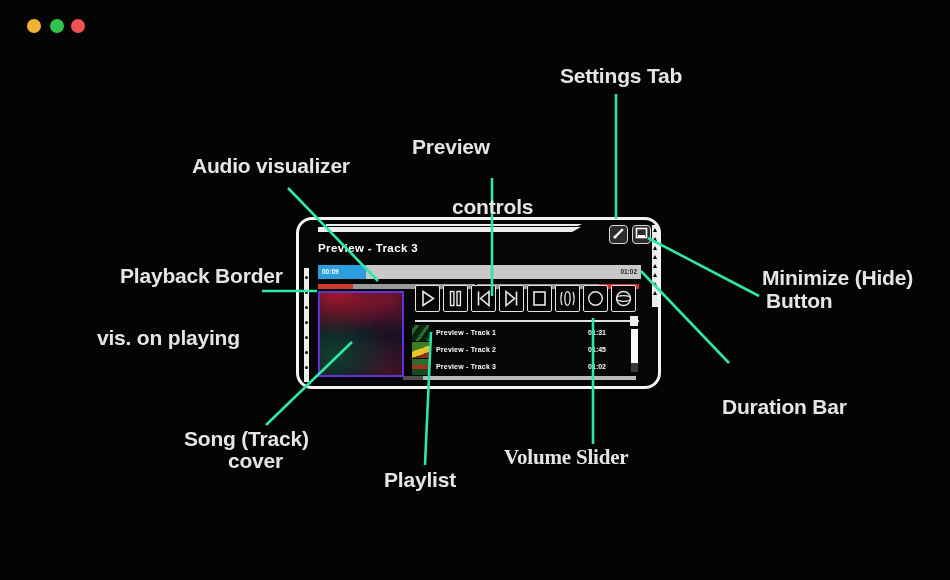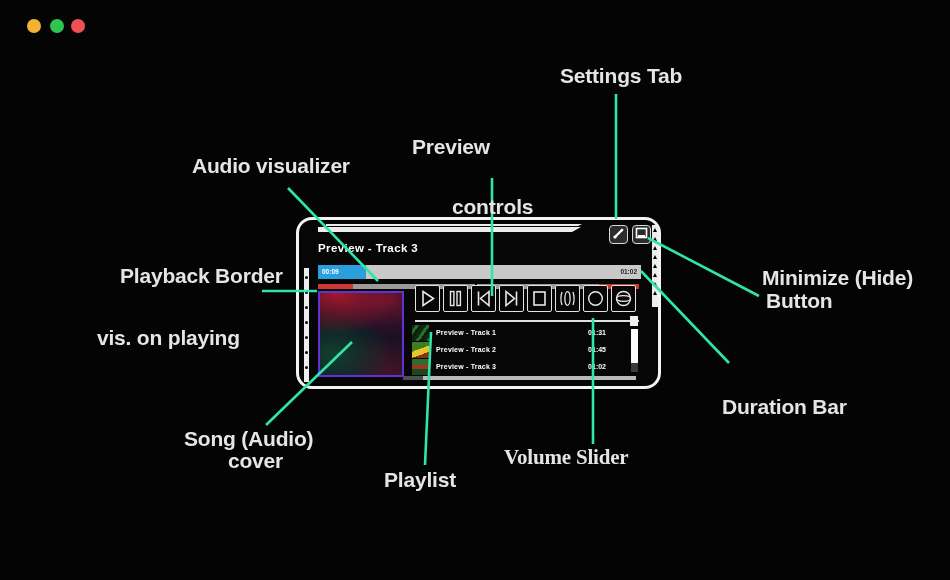--- a/index.html
+++ b/index.html
@@ -247,16 +247,16 @@
 
 <div class="label" style="left:560px;top:64px;">Settings Tab</div>
 <div class="label" style="left:412px;top:135px;">Preview</div>
 <div class="label" style="left:452px;top:153px;margin-top:42px;">controls</div>
 <div class="label" style="left:192px;top:154px;">Audio visualizer</div>
 <div class="label" style="left:120px;top:264px;">Playback Border</div>
 <div class="label" style="left:97px;top:290px;margin-top:36px;">vis. on playing</div>
 <div class="label" style="left:762px;top:266px;">Minimize (Hide)</div>
 <div class="label" style="left:766px;top:289px;">Button</div>
 <div class="label" style="left:722px;top:363px;margin-top:32px;">Duration Bar</div>
-<div class="label" style="left:184px;top:427px;">Song (Audio)</div>
+<div class="label" style="left:184px;top:427px;">Song (Track)</div>
 <div class="label" style="left:228px;top:449px;">cover</div>
 <div class="label" style="left:384px;top:468px;">Playlist</div>
 <div class="label" style="left:504px;top:446px;font-family:Liberation Serif, serif;">Volume Slider</div>
 
 </body></html>

